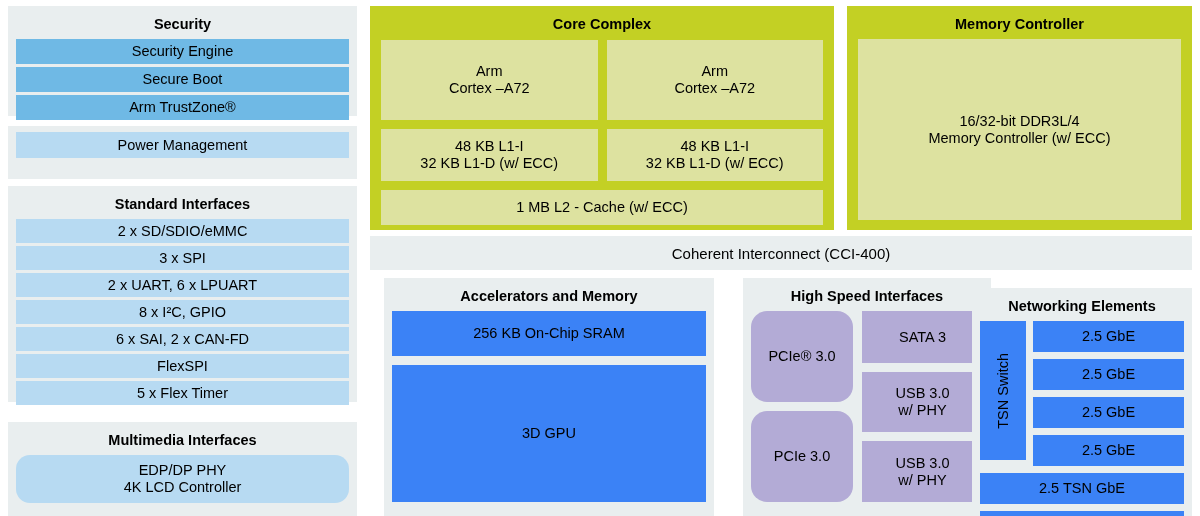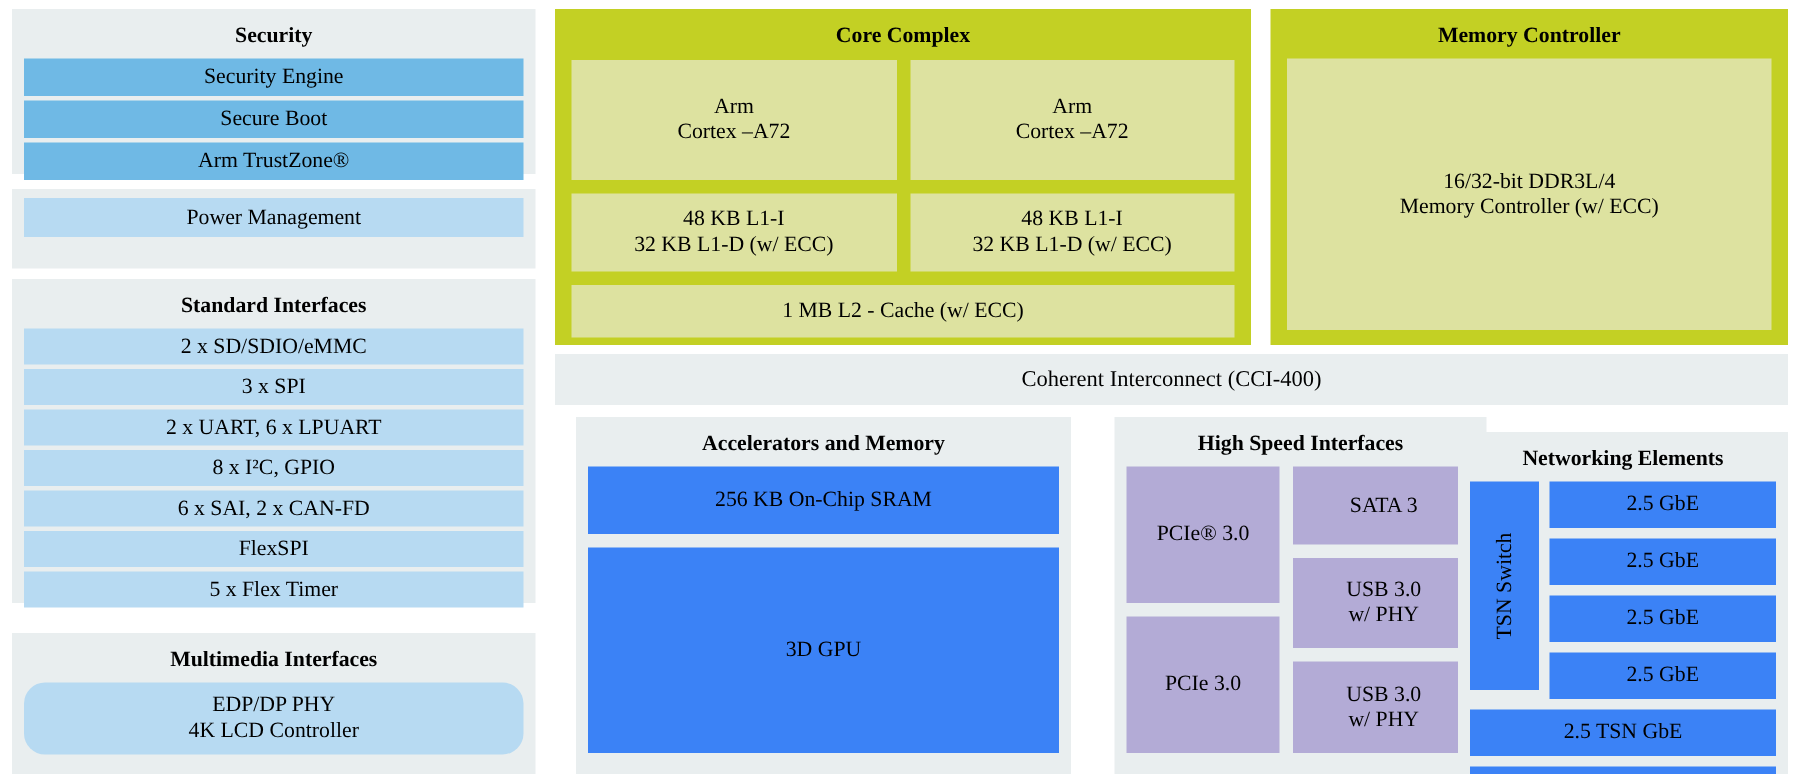--- a/index.html
+++ b/index.html
@@ -11,21 +11,20 @@
     background: #ffffff;
     font-family: "Liberation Sans", sans-serif;
     overflow: hidden;
   }
 
   #diagram {
     position: relative;
     width: 1013px;
     height: 516px;
     background: #ffffff;
-    font-family: Liberation Serif, serif;
   }
 
   
   .panel {
     position: absolute;
     background: #e9eeef;
     padding: 6px 8px 8px 8px;
   }
 
   .panel-title {
@@ -105,21 +104,21 @@
   #panel-accel   { left: 370px; top: 278px; width: 330px; height: 238px; margin-left: 14px; }
   #panel-hsi     { left: 743px; top: 278px; width: 248px; height: 238px; }
   #panel-network { left: 972px; top: 288px; width: 220px; height: 238px; }
 
   #accel-sram { height: 45px; }
   #accel-gpu  { height: 137px; margin-top: 9px; }
 
   #hsi-grid { display: flex; gap: 9px; }
   #hsi-left  { flex: 0 0 102px; display: flex; flex-direction: column; gap: 9px; }
   #hsi-right { flex: 1; display: flex; flex-direction: column; gap: 9px; }
-  #hsi-left .block  { height: 91px; }
+  #hsi-left .block  { height: 91px; border-radius: 16px; }
   #hsi-right .block:nth-child(1) { height: 52px; }
   #hsi-right .block:nth-child(2) { height: 60px; }
   #hsi-right .block:nth-child(3) { height: 61px; }
 
   #net-top { display: flex; gap: 7px; }
   #net-switch {
     flex: 0 0 46px;
     height: 139px;
     display: flex; align-items: center; justify-content: center;
   }

